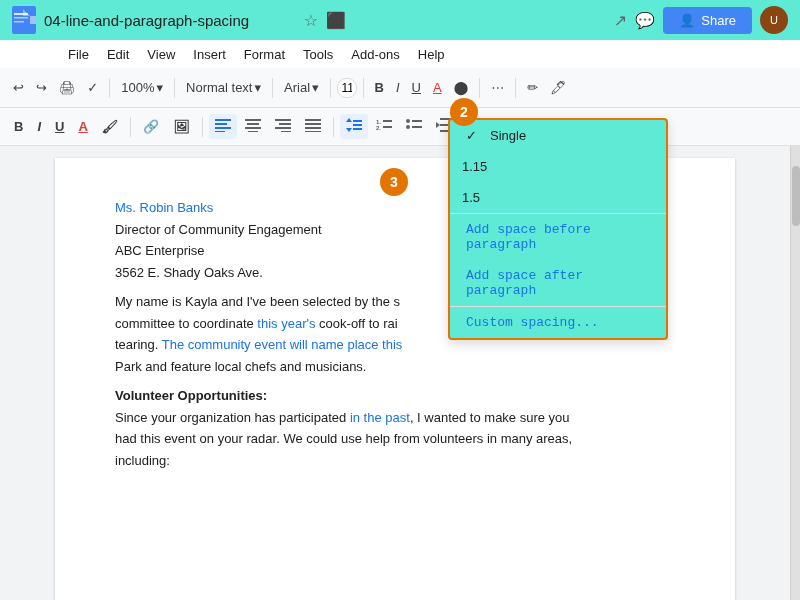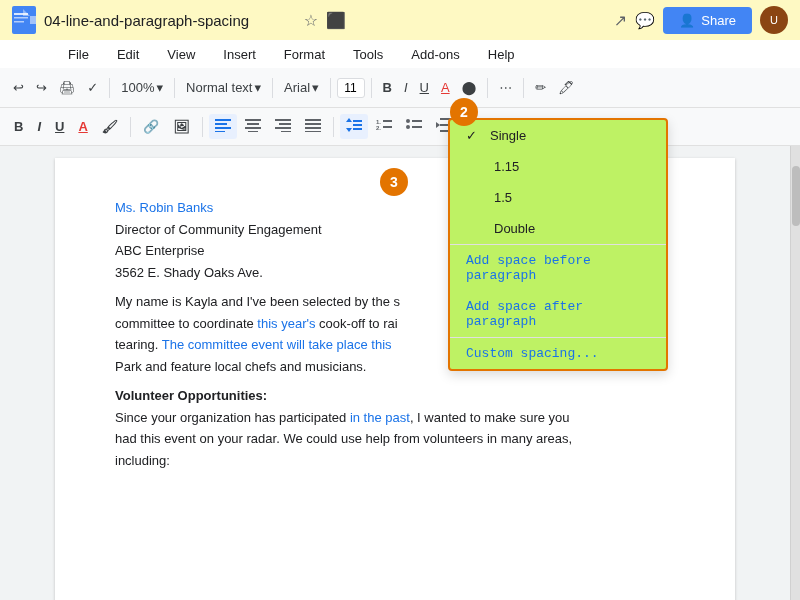--- a/index.html
+++ b/index.html
@@ -2,41 +2,41 @@
 <html><head>
   <meta charset="utf-8">
   <style>
     * { box-sizing: border-box; margin: 0; padding: 0; }
     body { font-family: Arial, sans-serif; font-size: 13px; background: #f1f3f4; width: 800px; height: 600px; overflow: hidden; }
 
     
     .title-bar {
       display: flex;
       align-items: center;
-      background: #fef9c3;
+      background: #5eead4;
       padding: 6px 12px;
       height: 40px;
       gap: 8px;
     }
     .doc-icon { width: 24px; height: 28px; background: #4285f4; border-radius: 2px; display: flex; align-items: center; justify-content: center; color: white; font-size: 10px; font-weight: bold; flex-shrink: 0; }
     .doc-icon::after { content: ''; width: 6px; height: 8px; background: white; opacity: 0.5; }
     .title-text { font-size: 15px; color: #202124; flex: 1; }
     .star-icon, .folder-icon { color: #5f6368; font-size: 16px; cursor: pointer; }
     .share-btn { background: #4285f4; color: white; border: none; border-radius: 4px; padding: 6px 16px; font-size: 13px; cursor: pointer; display: flex; align-items: center; gap: 6px; }
     .avatar { width: 28px; height: 28px; border-radius: 50%; background: #8b4513; display: flex; align-items: center; justify-content: center; color: white; font-size: 11px; }
     .chart-icon, .comment-icon { color: #5f6368; font-size: 16px; cursor: pointer; }
 
     
     .menu-bar {
       display: flex;
       align-items: center;
       background: white;
       padding: 2px 60px;
       height: 28px;
-      gap: 12px;
+      gap: 2px;
     }
     .menu-item {
       padding: 3px 8px;
       cursor: pointer;
       border-radius: 3px;
       font-size: 13px;
       color: #202124;
     }
 
     
@@ -57,24 +57,24 @@
       border-radius: 3px;
       font-size: 13px;
       color: #3c4043;
       display: flex;
       align-items: center;
       gap: 2px;
     }
     .toolbar-separator { width: 1px; height: 20px; background: #dadce0; margin: 0 4px; }
     .font-size-box {
       border: 1px solid #dadce0;
-      border-radius: 3px;
+      border-radius: 9px;
       padding: 2px 4px;
       font-size: 12px;
-      width: 28px;
+      width: 20px;
       text-align: center;
     }
 
     
     .toolbar2 {
       display: flex;
       align-items: center;
       background: #f8f9fa;
       padding: 4px 8px;
       height: 38px;
@@ -136,21 +136,21 @@
       top: 20px;
       left: 1px;
     }
 
     
     .spacing-dropdown {
       position: absolute;
       top: 118px;
       left: 448px;
       width: 220px;
-      background: #bef264;
+      background: #5eead4;
       border: 2px solid #e37400;
       border-radius: 4px;
       box-shadow: 0 4px 12px rgba(0,0,0,0.15);
       z-index: 100;
     }
     .dropdown-section {
       border-bottom: 1px solid #e0e0e0;
     }
     .dropdown-item {
       padding: 8px 16px;
@@ -161,21 +161,21 @@
       align-items: center;
       gap: 8px;
     }
     .dropdown-item.checked::before {
       content: '✓';
       color: #202124;
       font-size: 13px;
       width: 16px;
       flex-shrink: 0;
     }
-    .dropdown-item:not(.checked) { padding-left: 44px; }
+    .dropdown-item:not(.checked) { padding-left: 12px; }
     .dropdown-item-blue {
       padding: 8px 16px;
       cursor: pointer;
       font-size: 13px;
       color: #1a73e8;
       font-family: Liberation Mono, monospace;
     }
 
     
     .step-bubble {
@@ -366,21 +366,21 @@
 
 
     <div class="para-gap">
       <div class="doc-line">
         <span>My name is Kayla and I've been selected by the s</span>
       </div>
       <div class="doc-line">
         <span>committee to coordinate </span><span class="blue-text">this year's</span><span> cook-off to rai</span>
       </div>
       <div class="doc-line">
-        <span>tearing. </span><span class="blue-text">The committee event will take place this</span>
+        <span>tearing. </span><span class="blue-text">The community event will name place this</span>
       </div>
       <div class="doc-line">Park and feature local chefs and musicians.</div>
     </div>
 
     <div class="para-gap">
       <div class="doc-line bold-text">Volunteer Opportunities:</div>
       <div class="doc-line">
         <span>Since your organization has participated </span><span class="blue-text">in the past</span><span>, I wanted to make sure you</span>
       </div>
       <div class="doc-line">had this event on your radar. We could use help from volunteers in many areas,</div>
@@ -392,21 +392,20 @@
   <div class="scrollbar-right">
     <div class="scrollbar-thumb"></div>
   </div>
 </div>
 
 <div class="spacing-dropdown">
   <div class="dropdown-section">
     <div class="dropdown-item checked">Single</div>
     <div class="dropdown-item">1.15</div>
     <div class="dropdown-item">1.5</div>
-    <div class="dropdown-item">Double</div>
   </div>
   <div class="dropdown-section">
     <div class="dropdown-item-blue">Add space before paragraph</div>
     <div class="dropdown-item-blue">Add space after paragraph</div>
   </div>
   <div class="dropdown-item-blue">Custom spacing...</div>
 </div>
 
 <div class="step-bubble" style="top: 98px; left: 450px;">
   <span>2</span>

